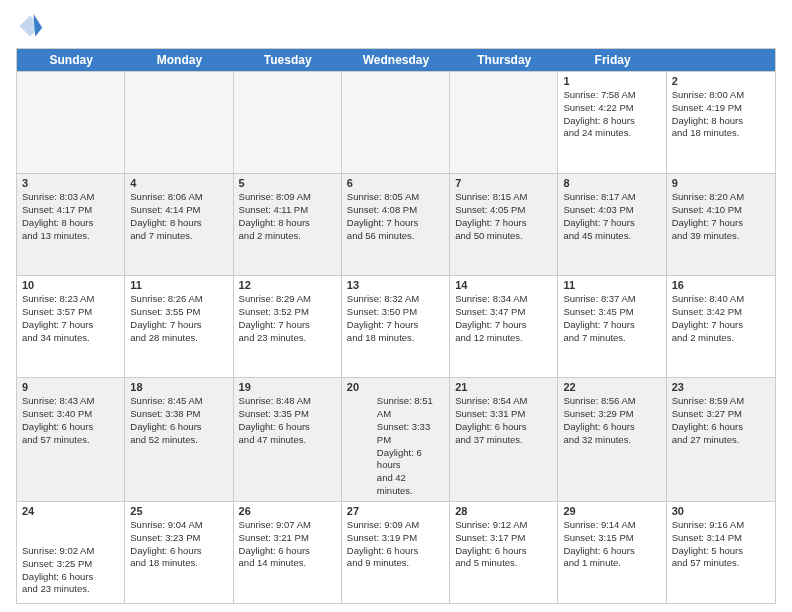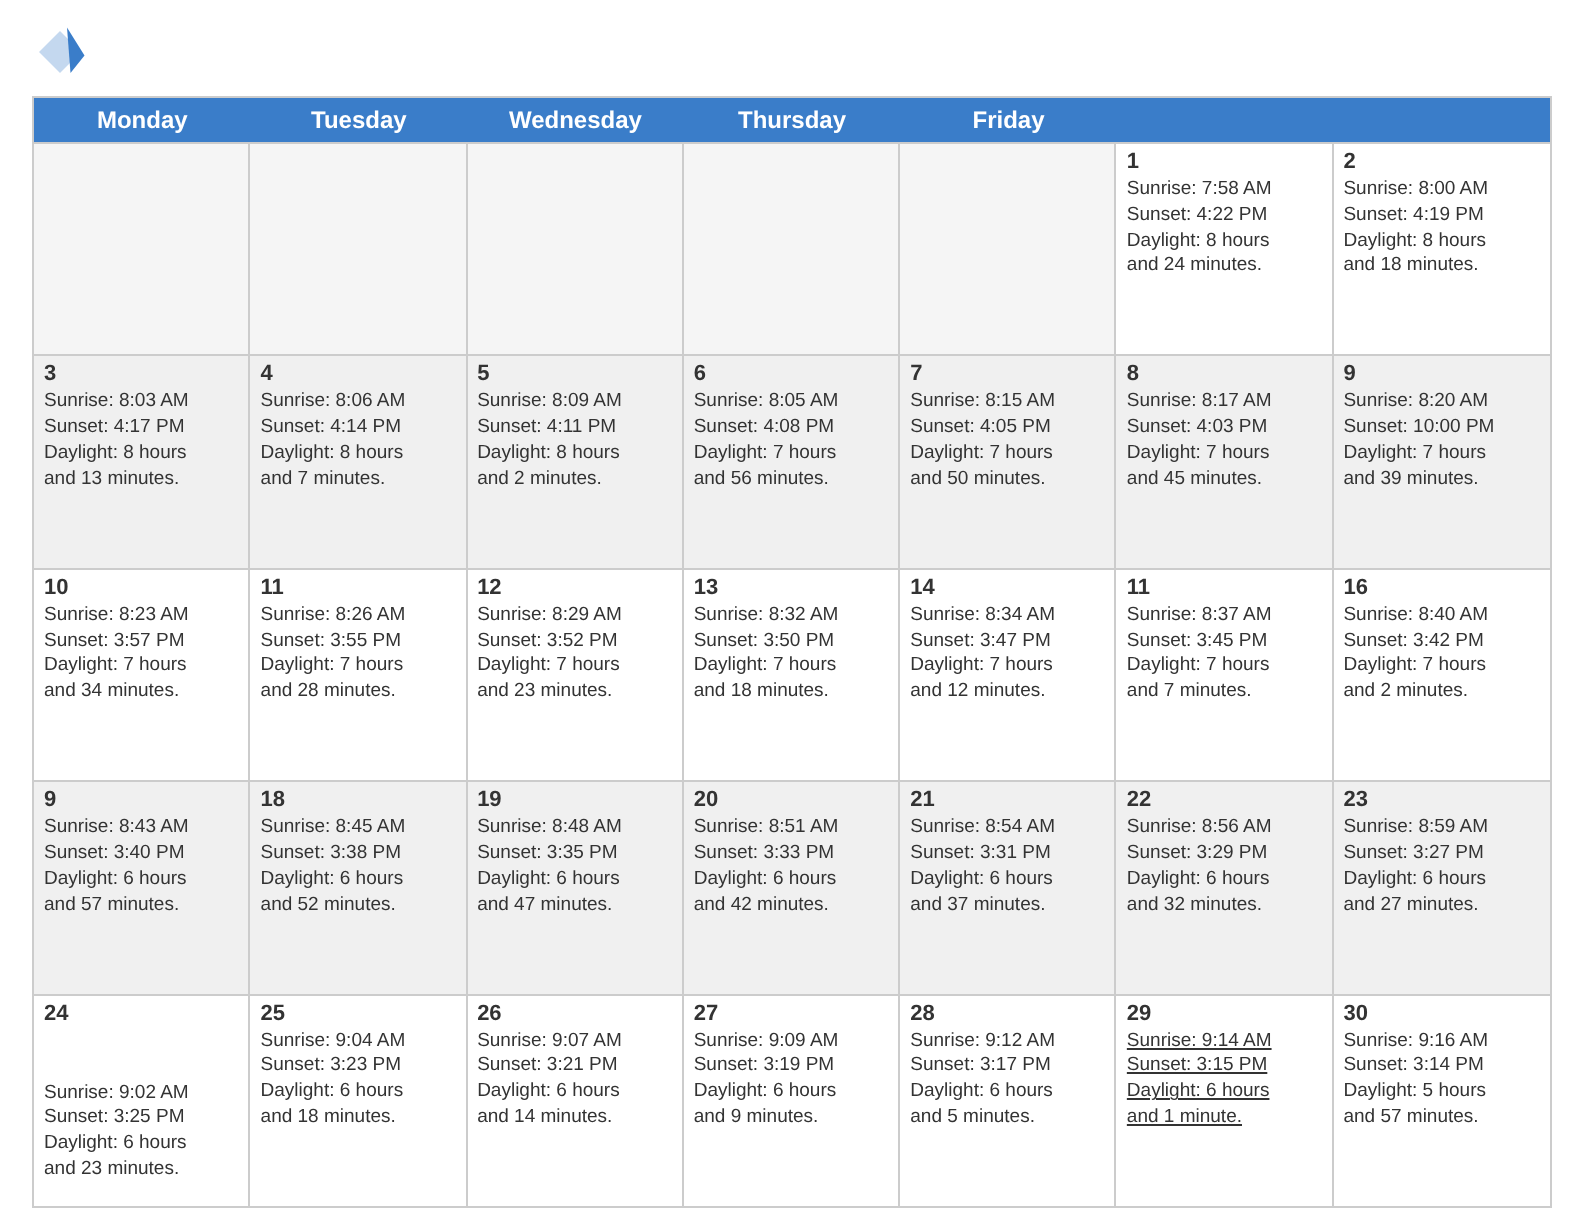--- a/index.html
+++ b/index.html
@@ -133,20 +133,21 @@
       </div>
     </div>
     <div class="title-block">
       <div class="month-title"></div>
       <div class="location"></div>
     </div>
   </div>
 
   <div class="calendar">
     <div class="cal-header">
+    <div class="cal-header-cell">Sunday</div>
         <div class="cal-header-cell">Monday</div>
         <div class="cal-header-cell">Tuesday</div>
         <div class="cal-header-cell">Wednesday</div>
         <div class="cal-header-cell">Thursday</div>
         <div class="cal-header-cell">Friday</div>
       </div>
     <div class="cal-body">
     <div class="cal-row">
           <div class="cal-cell empty"></div>
           <div class="cal-cell empty"></div>
@@ -207,21 +208,21 @@
           <div class="cal-cell shaded">
             <div class="day-num">8</div>
             <div class="day-info" style="white-space: pre-line;">Sunrise: 8:17 AM
 Sunset: 4:03 PM
 Daylight: 7 hours
 and 45 minutes.</div>
           </div>
           <div class="cal-cell shaded">
             <div class="day-num">9</div>
             <div class="day-info" style="white-space: pre-line;">Sunrise: 8:20 AM
-Sunset: 10:00 PM
+Sunset: 4:10 PM
 Daylight: 7 hours
 and 39 minutes.</div>
           </div>
         </div>
         <div class="cal-row">
           <div class="cal-cell">
             <div class="day-num">10</div>
             <div class="day-info" style="white-space: pre-line;">Sunrise: 8:23 AM
 Sunset: 3:57 PM
 Daylight: 7 hours
@@ -287,21 +288,21 @@
           </div>
           <div class="cal-cell shaded">
             <div class="day-num">19</div>
             <div class="day-info" style="white-space: pre-line;">Sunrise: 8:48 AM
 Sunset: 3:35 PM
 Daylight: 6 hours
 and 47 minutes.</div>
           </div>
           <div class="cal-cell shaded">
             <div class="day-num">20</div>
-            <div class="day-info" style="white-space: pre-line;">Sunrise: 8:51 AM
+            <div class="day-info" style="white-space: pre-line; margin-left: 30px;">Sunrise: 8:51 AM
 Sunset: 3:33 PM
 Daylight: 6 hours
 and 42 minutes.</div>
           </div>
           <div class="cal-cell shaded">
             <div class="day-num">21</div>
             <div class="day-info" style="white-space: pre-line;">Sunrise: 8:54 AM
 Sunset: 3:31 PM
 Daylight: 6 hours
 and 37 minutes.</div>
@@ -352,21 +353,21 @@
           </div>
           <div class="cal-cell">
             <div class="day-num">28</div>
             <div class="day-info" style="white-space: pre-line;">Sunrise: 9:12 AM
 Sunset: 3:17 PM
 Daylight: 6 hours
 and 5 minutes.</div>
           </div>
           <div class="cal-cell">
             <div class="day-num">29</div>
-            <div class="day-info" style="white-space: pre-line; text-decoration: underline;">Sunrise: 9:14 AM
+            <div class="day-info" style="white-space: pre-line;">Sunrise: 9:14 AM
 Sunset: 3:15 PM
 Daylight: 6 hours
 and 1 minute.</div>
           </div>
           <div class="cal-cell">
             <div class="day-num">30</div>
             <div class="day-info" style="white-space: pre-line;">Sunrise: 9:16 AM
 Sunset: 3:14 PM
 Daylight: 5 hours
 and 57 minutes.</div>

